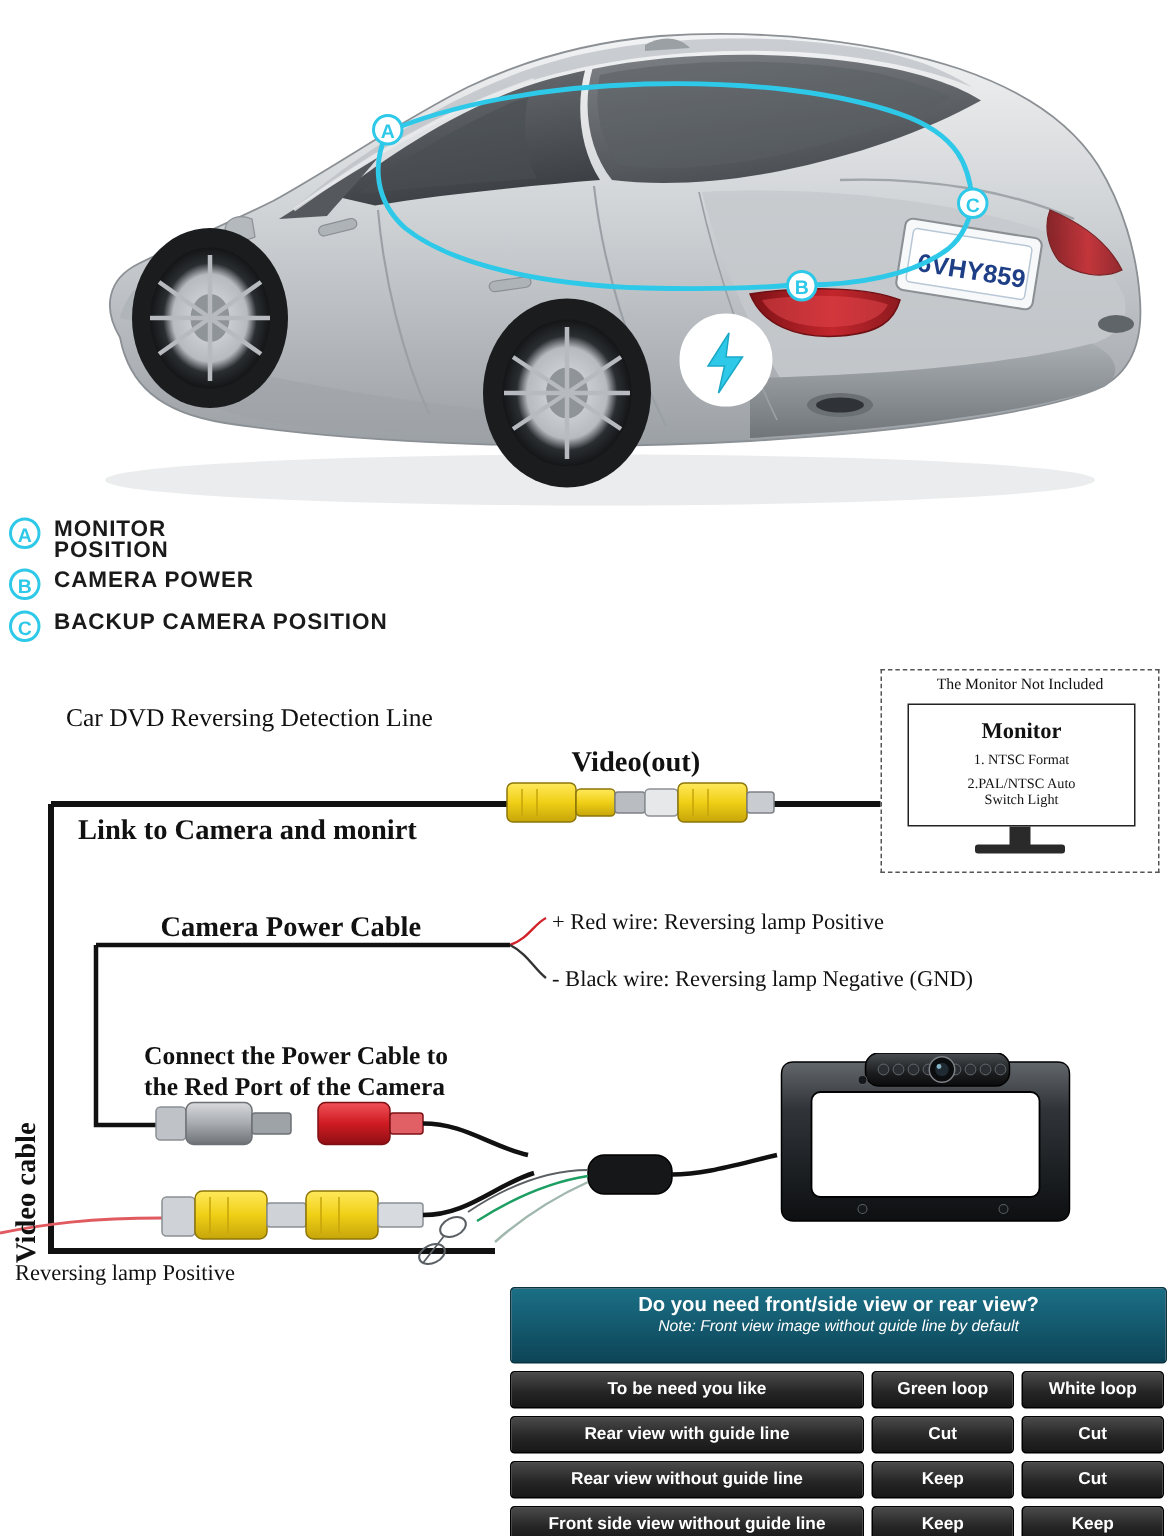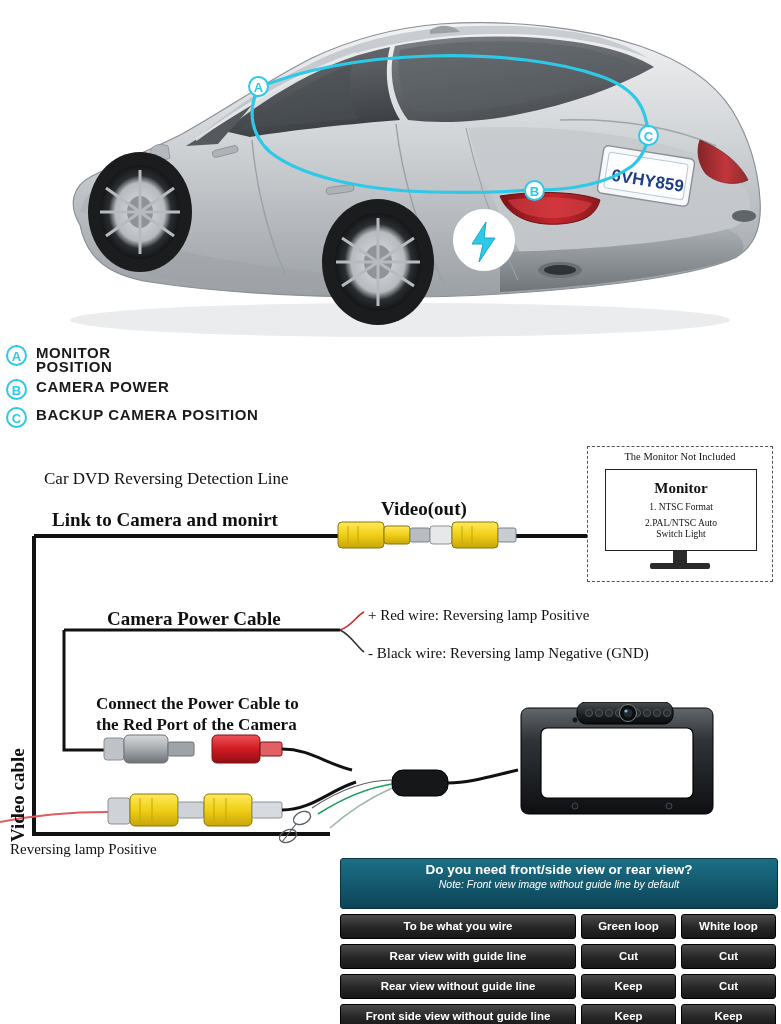--- a/index.html
+++ b/index.html
@@ -64,21 +64,21 @@
   
   .diagram-text {
     font-family: "Liberation Serif", serif;
     color: #111;
   }
   #lbl-dvd-line {
     left: 44px; top: 469px;
     font-size: 17px;
   }
   #lbl-link-camera {
-    left: 52px; top: 509px;
+    left: 52px; top: 543px;
     font-size: 19px; font-weight: bold;
   }
   #lbl-video-out {
     left: 381px; top: 498px;
     font-size: 19px; font-weight: bold; text-align: center;
   }
   #lbl-video-cable {
     left: 7px; top: 612px;
     font-size: 19px; font-weight: bold;
     transform-origin: left top;
@@ -531,21 +531,21 @@
     <div id="monitor-base"></div>
   </div>
 
   <div class="abs" id="options-table">
     <div id="options-header">
       <div id="options-header-title">Do you need front/side view or rear view?</div>
       <div id="options-header-note">Note: Front view image without guide line by default</div>
     </div>
 
     <div class="opt-row">
-      <div class="opt-cell opt-desc">To be what you wire</div>
+      <div class="opt-cell opt-desc">To be need you like</div>
       <div class="opt-cell opt-mid">Green loop</div>
       <div class="opt-cell opt-right">White loop</div>
     </div>
     <div class="opt-row">
       <div class="opt-cell opt-desc">Rear view with guide line</div>
       <div class="opt-cell opt-mid">Cut</div>
       <div class="opt-cell opt-right">Cut</div>
     </div>
     <div class="opt-row">
       <div class="opt-cell opt-desc">Rear view without guide line</div>

